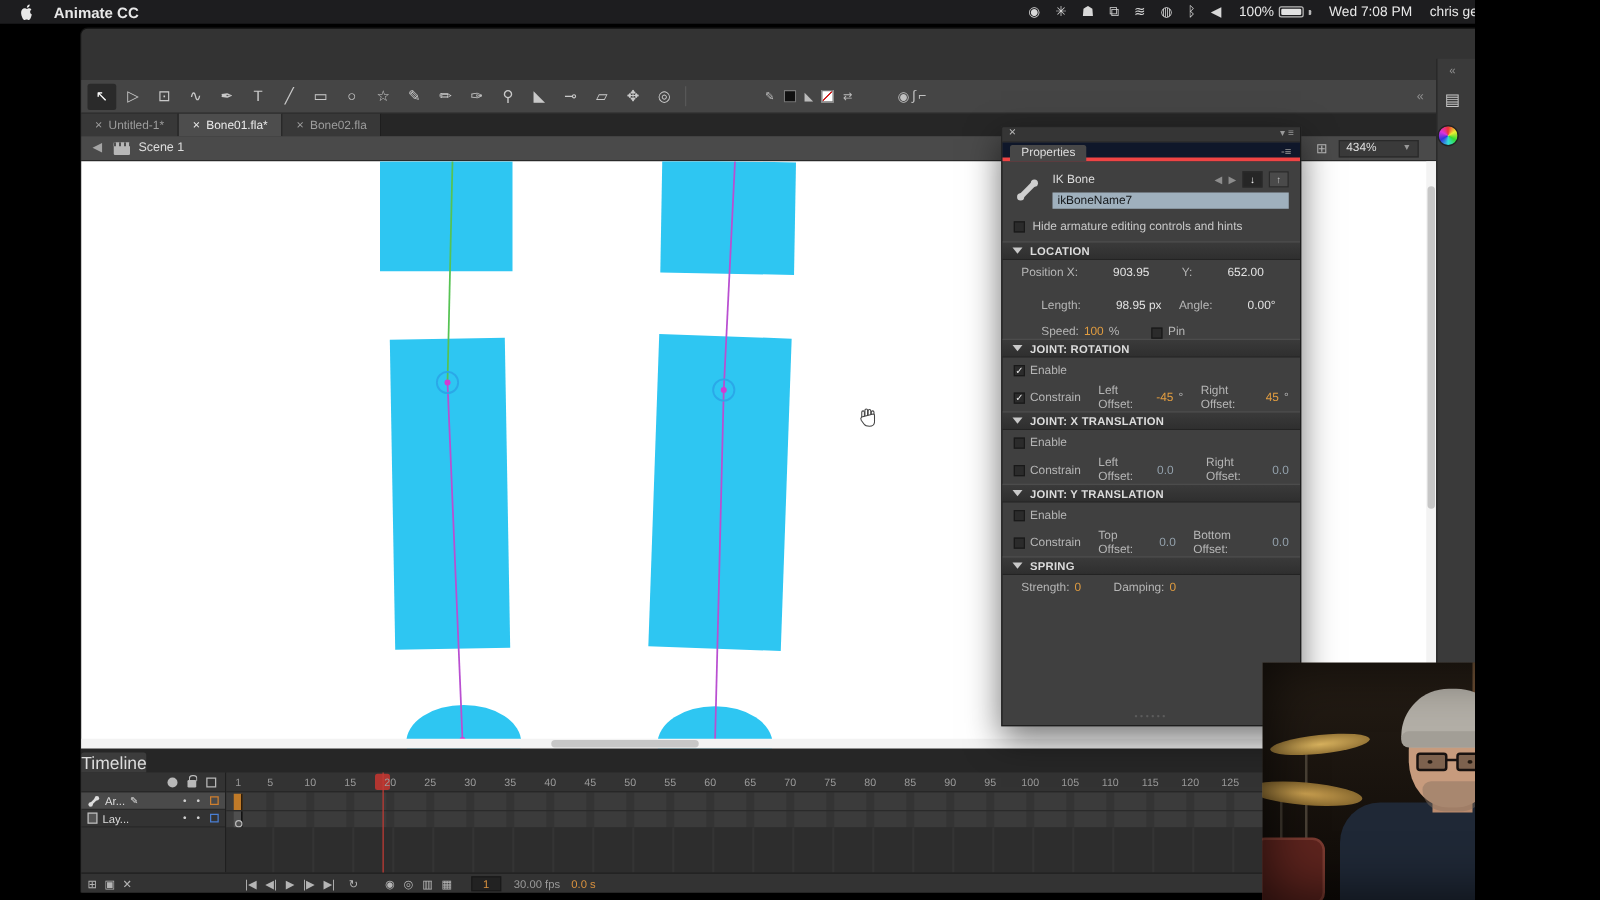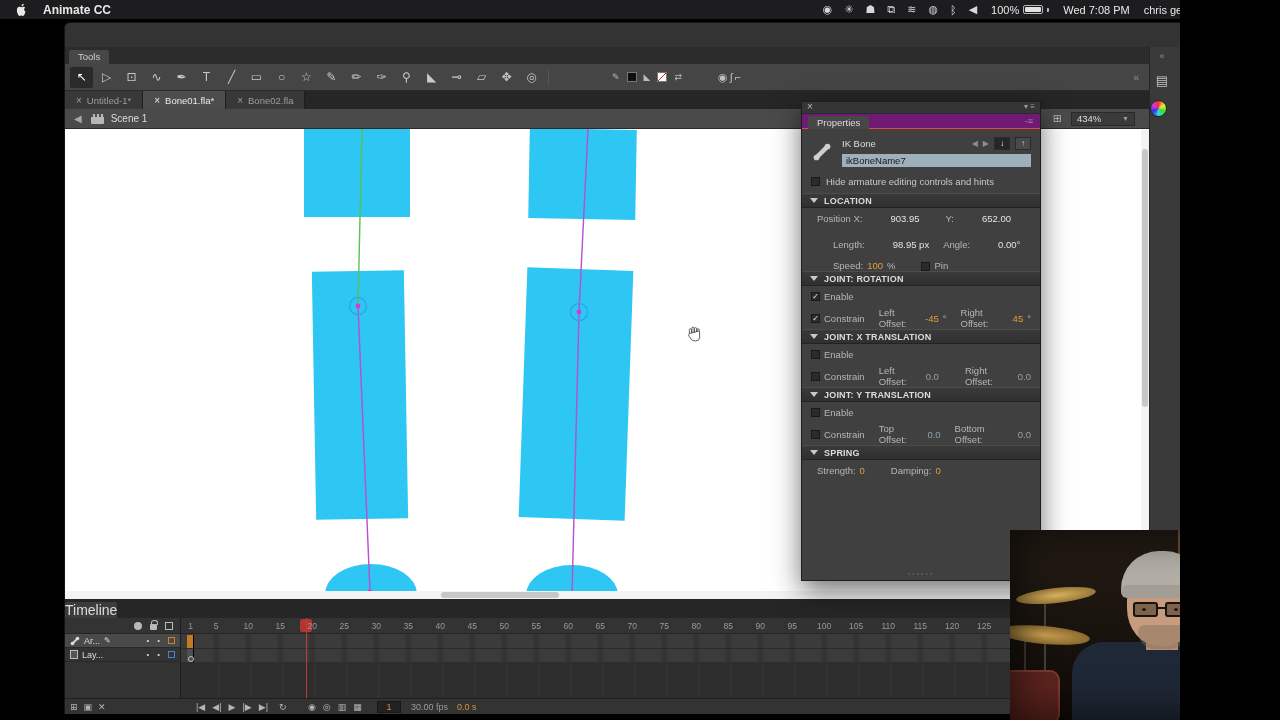--- a/index.html
+++ b/index.html
@@ -146,21 +146,21 @@
     border:1px solid #191919; color:#d9913e; font-size:9px; text-align:center; line-height:11px; }
   .fps { position:absolute; left:346px; top:3px; color:#9a9a9a; font-size:9px; }
   .time { position:absolute; left:392px; top:3px; color:#d9913e; font-size:9px; }
 
   
   .props { position:absolute; left:736px; top:78px; width:240px; height:480px; background:#404040;
     border:1px solid #1d1d1d; box-shadow:0 10px 26px rgba(0,0,0,.55); font-size:9.5px; color:#c9c9c9; z-index:10; }
   .props-top { position:relative; height:12px; background:#353535; border-bottom:1px solid #2a2a2a; }
   .props-close { position:absolute; left:5px; top:-1px; color:#bbb; font-size:10px; }
   .props-collapse { position:absolute; right:5px; top:0; color:#999; font-size:8px; }
-  .props-tabrow { position:relative; height:15px; background:#701a75; border-bottom:1px solid #ef4444; }
+  .props-tabrow { position:relative; height:15px; background:#0f172a; border-bottom:3px solid #ef4444; }
   .props-tab { position:absolute; left:6px; top:2px; height:13px; line-height:13px; padding:0 9px; background:#474747;
     border-radius:2px 2px 0 0; color:#ddd; }
   .props-menu { position:absolute; right:7px; top:2px; color:#999; font-size:9px; }
   .obj-row { display:flex; align-items:center; padding:8px 9px 5px; gap:9px; }
   .obj-mid { flex:1; }
   .obj-head { display:flex; align-items:center; gap:5px; }
   .obj-type { flex:1; color:#ddd; }
   .nav-arrow { color:#8d8d8d; font-size:8px; }
   .mini-btn { width:16px; height:13px; background:#4a4a4a; border:1px solid #2a2a2a; color:#ccc; font-size:8px;
     text-align:center; line-height:12px; }
@@ -248,23 +248,20 @@
       <span>Wed 7:08 PM</span>
       <span>chris georgenes</span>
       <span class="search-ico"></span>
       <span class="list-ico">≡</span>
     </span>
   </div>
 
   <div class="window">
 
 
-    <div class="tools-row">
-      <span class="tools-tab">Tools</span>
-    </div>
 
     <div class="toolbar">
       <span data-iconlist="toolbar.tools" data-iconlist-host="">
           <span class="tool sel">↖</span>
           <span class="tool">▷</span>
           <span class="tool">⊡</span>
           <span class="tool">∿</span>
           <span class="tool">✒</span>
           <span class="tool">T</span>
           <span class="tool">╱</span>

